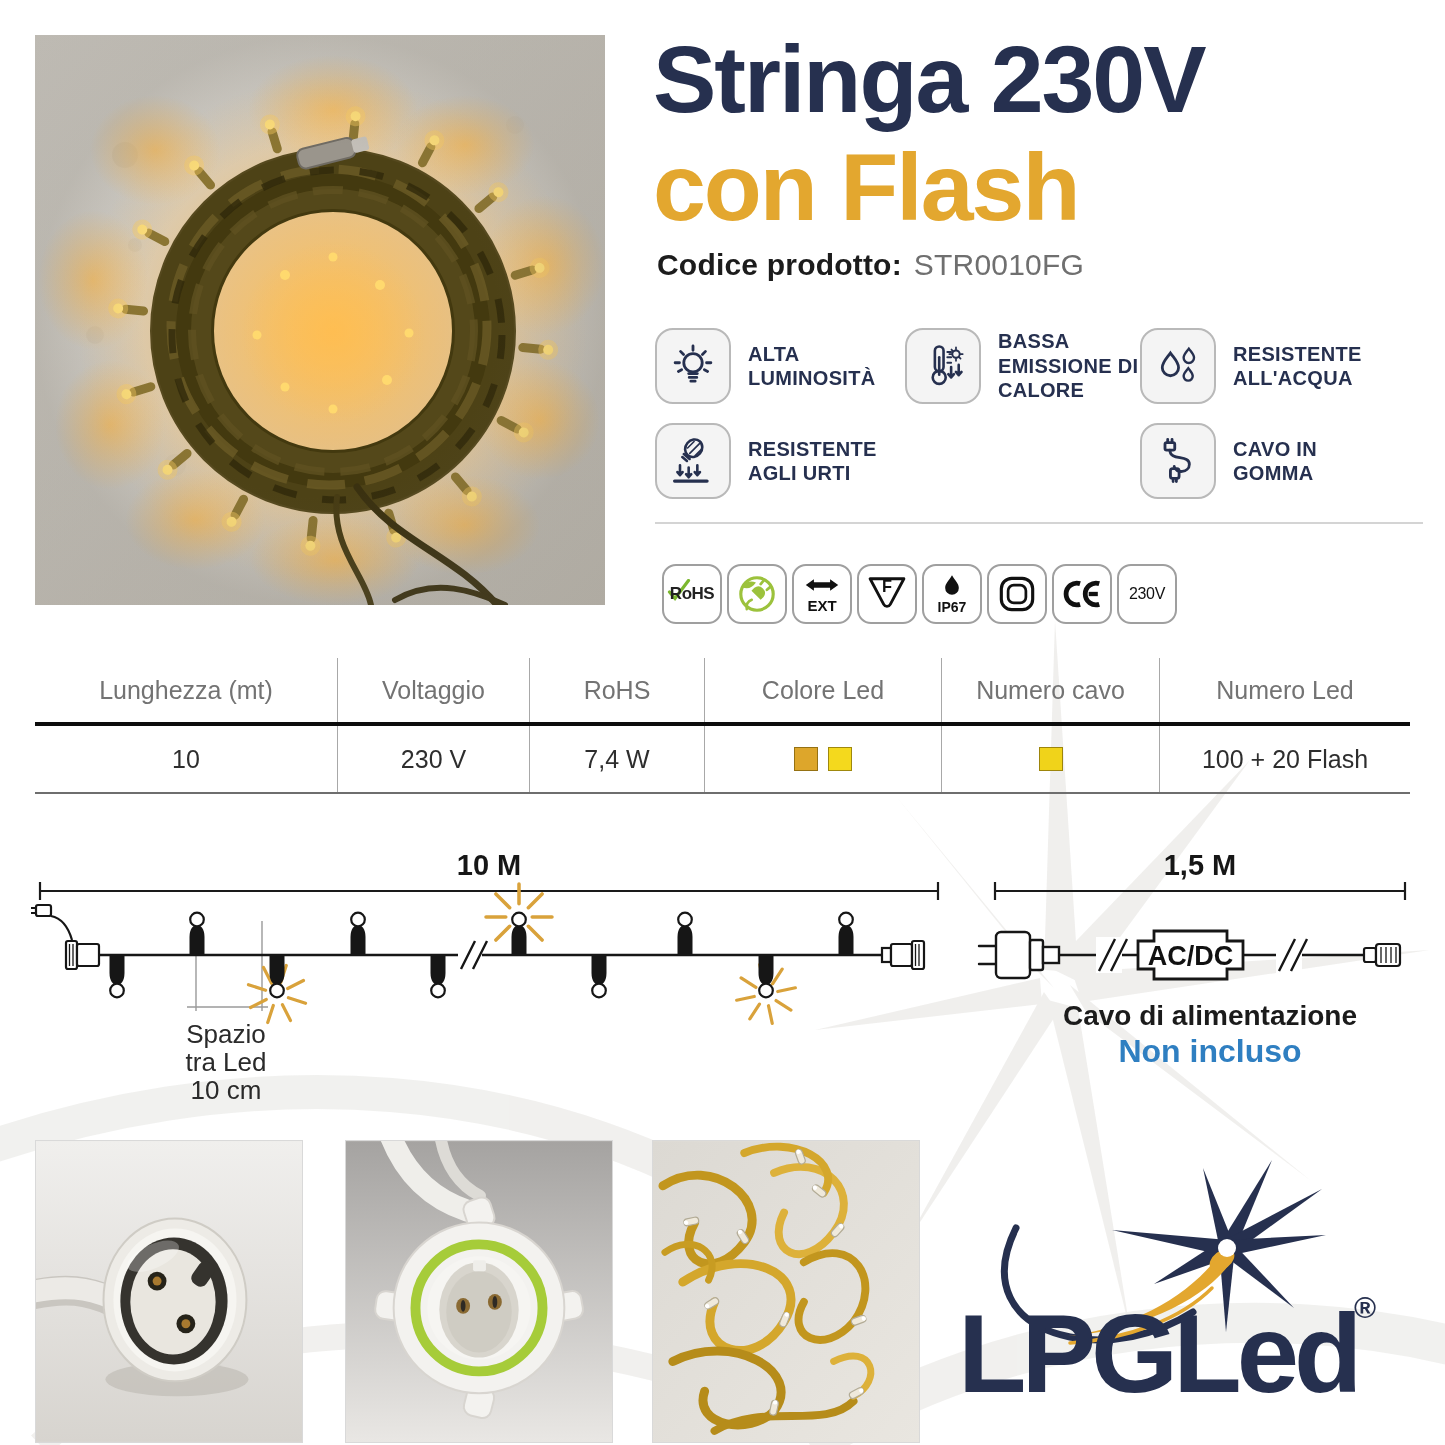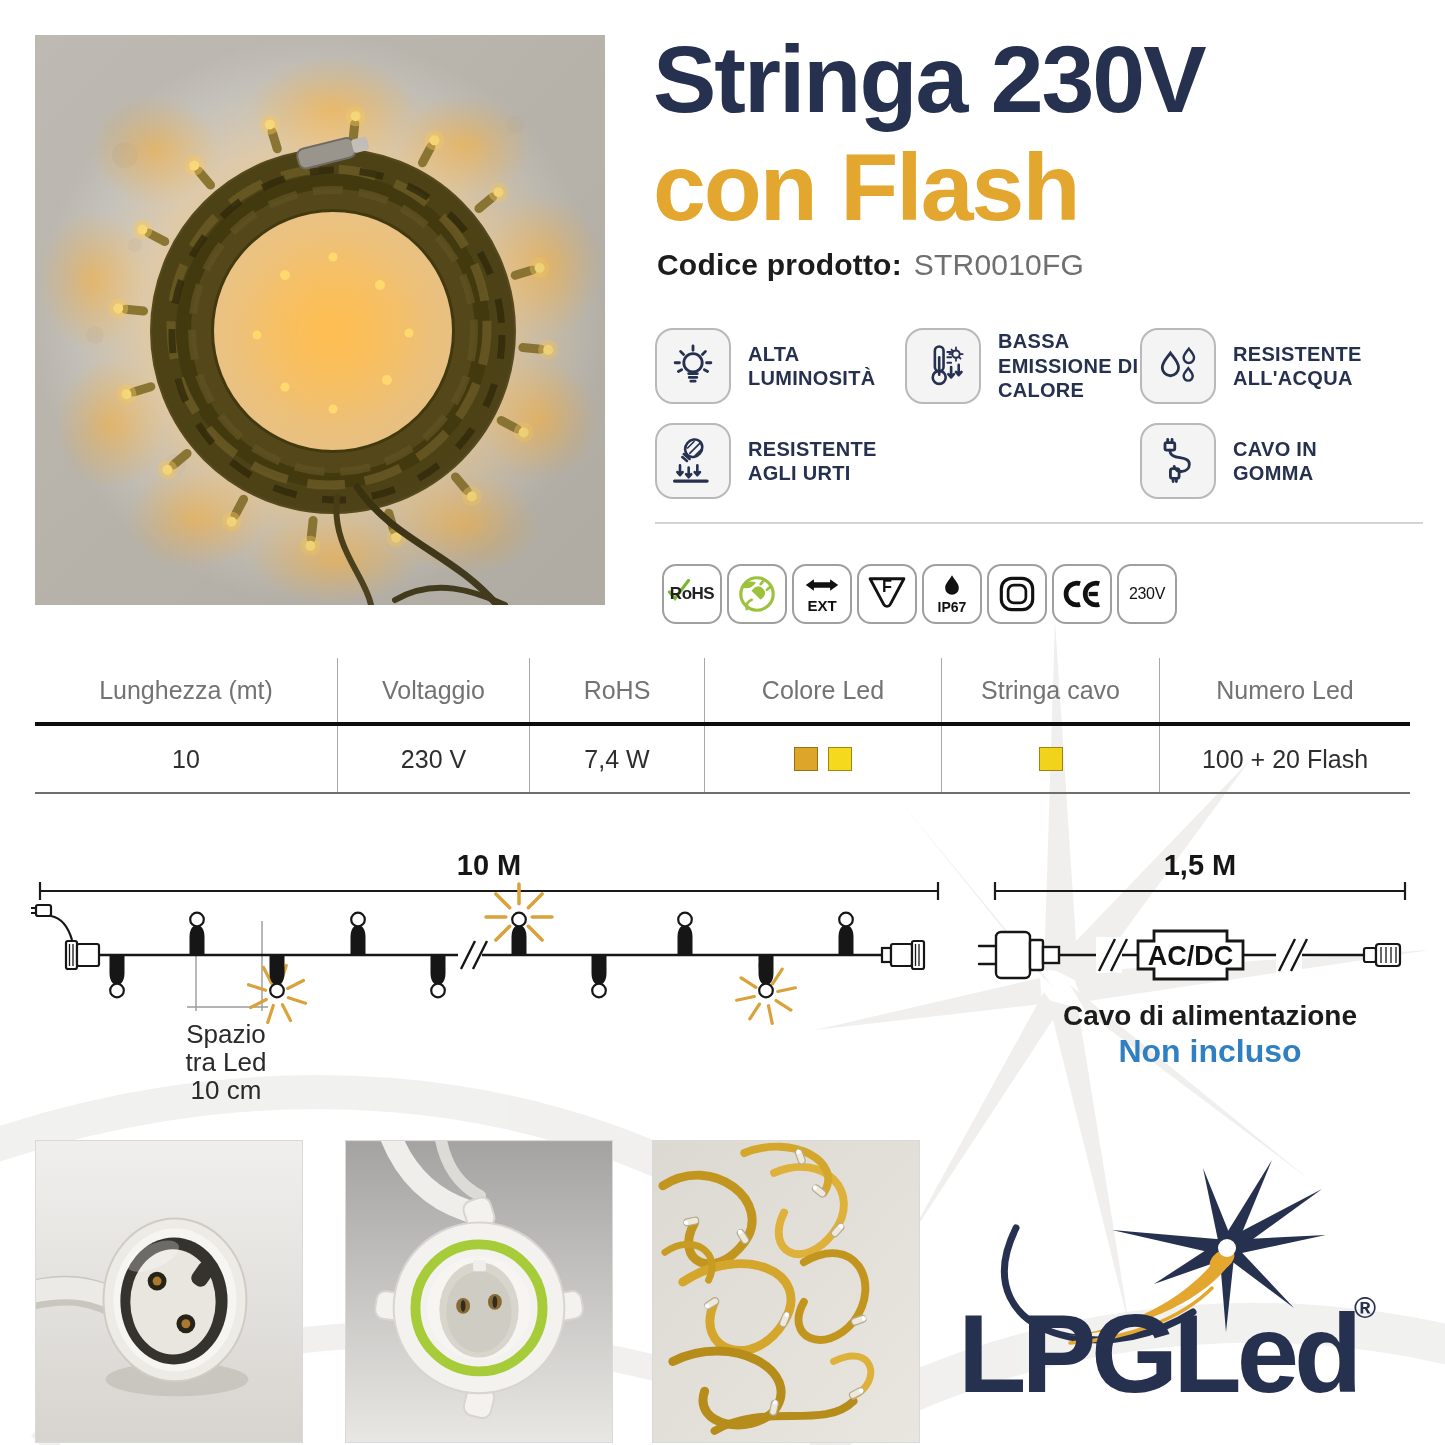--- a/index.html
+++ b/index.html
@@ -300,21 +300,21 @@
       <span class="v230">230V</span>
     </span>
   </div>
 
   <div class="abs spec-table">
     <div class="trow thead">
       <div class="cell">Lunghezza (mt)</div>
       <div class="cell">Voltaggio</div>
       <div class="cell">RoHS</div>
       <div class="cell">Colore Led</div>
-      <div class="cell">Stringa cavo</div>
+      <div class="cell">Numero cavo</div>
       <div class="cell">Numero Led</div>
     </div>
     <div class="trow tbody">
       <div class="cell">10</div>
       <div class="cell">230 V</div>
       <div class="cell">7,4 W</div>
       <div class="cell">
         <span class="swatch" style="background: rgb(221, 166, 43);"></span>
         <span class="swatch" style="background: rgb(244, 217, 29);"></span>
       </div>

